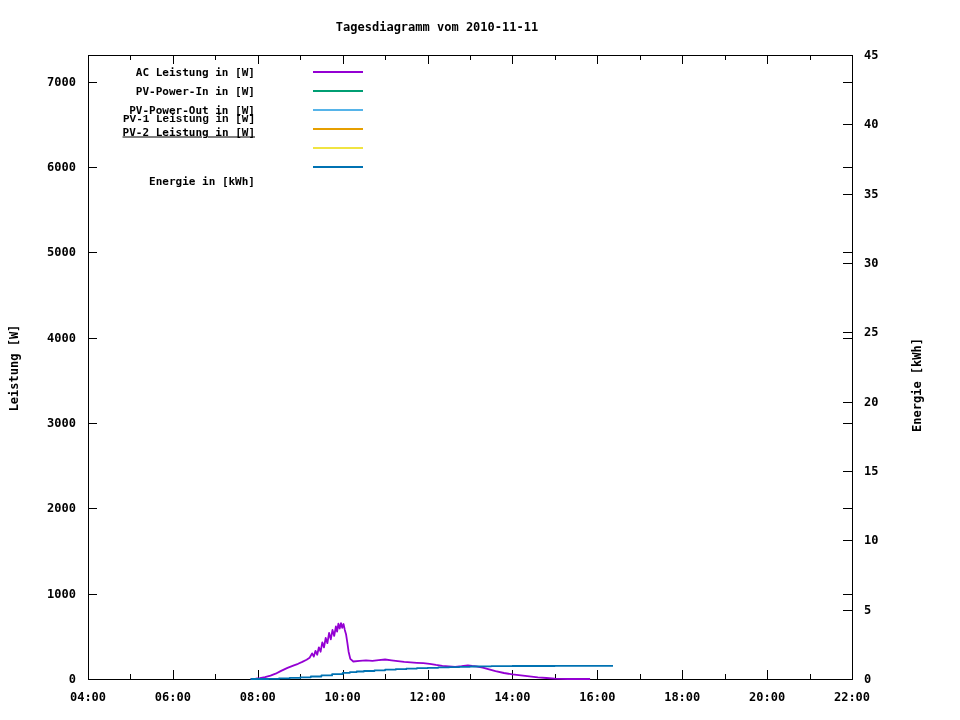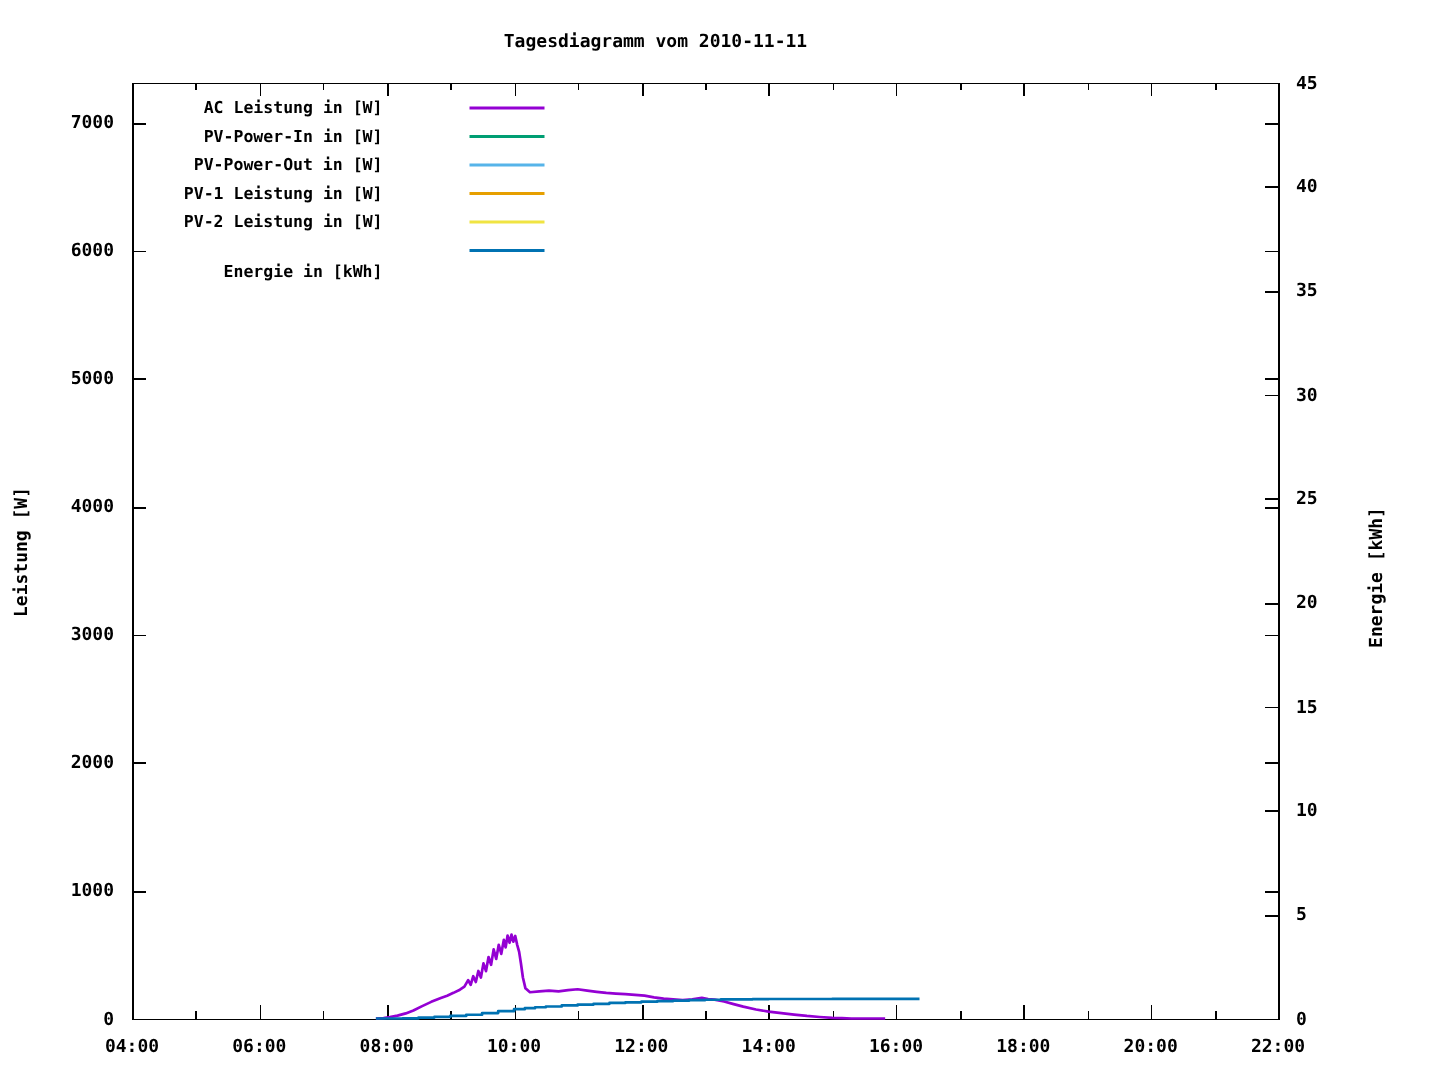--- a/index.html
+++ b/index.html
@@ -36,23 +36,23 @@
   <div class="chart-title">Tagesdiagramm vom 2010-11-11</div>
   <div class="ylabel left">Leistung [W]</div>
   <div class="ylabel right">Energie [kWh]</div>
   <div id="legend">
       <span class="legend-row-text" style="top: 72px;">AC Leistung in [W]</span>
       <span class="legend-row-line" style="top: 72px; background: rgb(148, 0, 211);"></span>
       <span class="legend-row-text" style="top: 91px; text-align: center;">PV-Power-In in [W]</span>
       <span class="legend-row-line" style="top: 91px; background: rgb(0, 158, 115);"></span>
       <span class="legend-row-text" style="top: 110px;">PV-Power-Out in [W]</span>
       <span class="legend-row-line" style="top: 110px; background: rgb(86, 180, 233);"></span>
-      <span class="legend-row-text" style="top: 129px;">PV-1 Leistung in [W]</span>
+      <span class="legend-row-text" style="top: 119px; font-family: Liberation Mono, monospace;">PV-1 Leistung in [W]</span>
       <span class="legend-row-line" style="top: 129px; background: rgb(230, 159, 0);"></span>
-      <span class="legend-row-text" style="top: 148px;">PV-2 Leistung in [W]</span>
+      <span class="legend-row-text" style="top: 132px; text-decoration: underline;">PV-2 Leistung in [W]</span>
       <span class="legend-row-line" style="top: 148px; background: rgb(240, 228, 66);"></span>
       <span class="legend-row-text" style="top: 181px;">Energie in [kWh]</span>
       <span class="legend-row-line" style="top: 167px; background: rgb(0, 114, 178);"></span>
     </div>
   <svg id="plot" width="960" height="720" style="position:absolute;left:0;top:0;">
       <rect x="88.5" y="55.5" width="764" height="624" fill="none" stroke="#000" stroke-width="1" shape-rendering="crispEdges"></rect>
       <line x1="88.5" y1="679" x2="88.5" y2="670" stroke="#000" stroke-width="1" shape-rendering="crispEdges"></line>
       <line x1="88.5" y1="55" x2="88.5" y2="64" stroke="#000" stroke-width="1" shape-rendering="crispEdges"></line>
       <line x1="130.5" y1="679" x2="130.5" y2="674" stroke="#000" stroke-width="1" shape-rendering="crispEdges"></line>
       <line x1="130.5" y1="55" x2="130.5" y2="60" stroke="#000" stroke-width="1" shape-rendering="crispEdges"></line>

